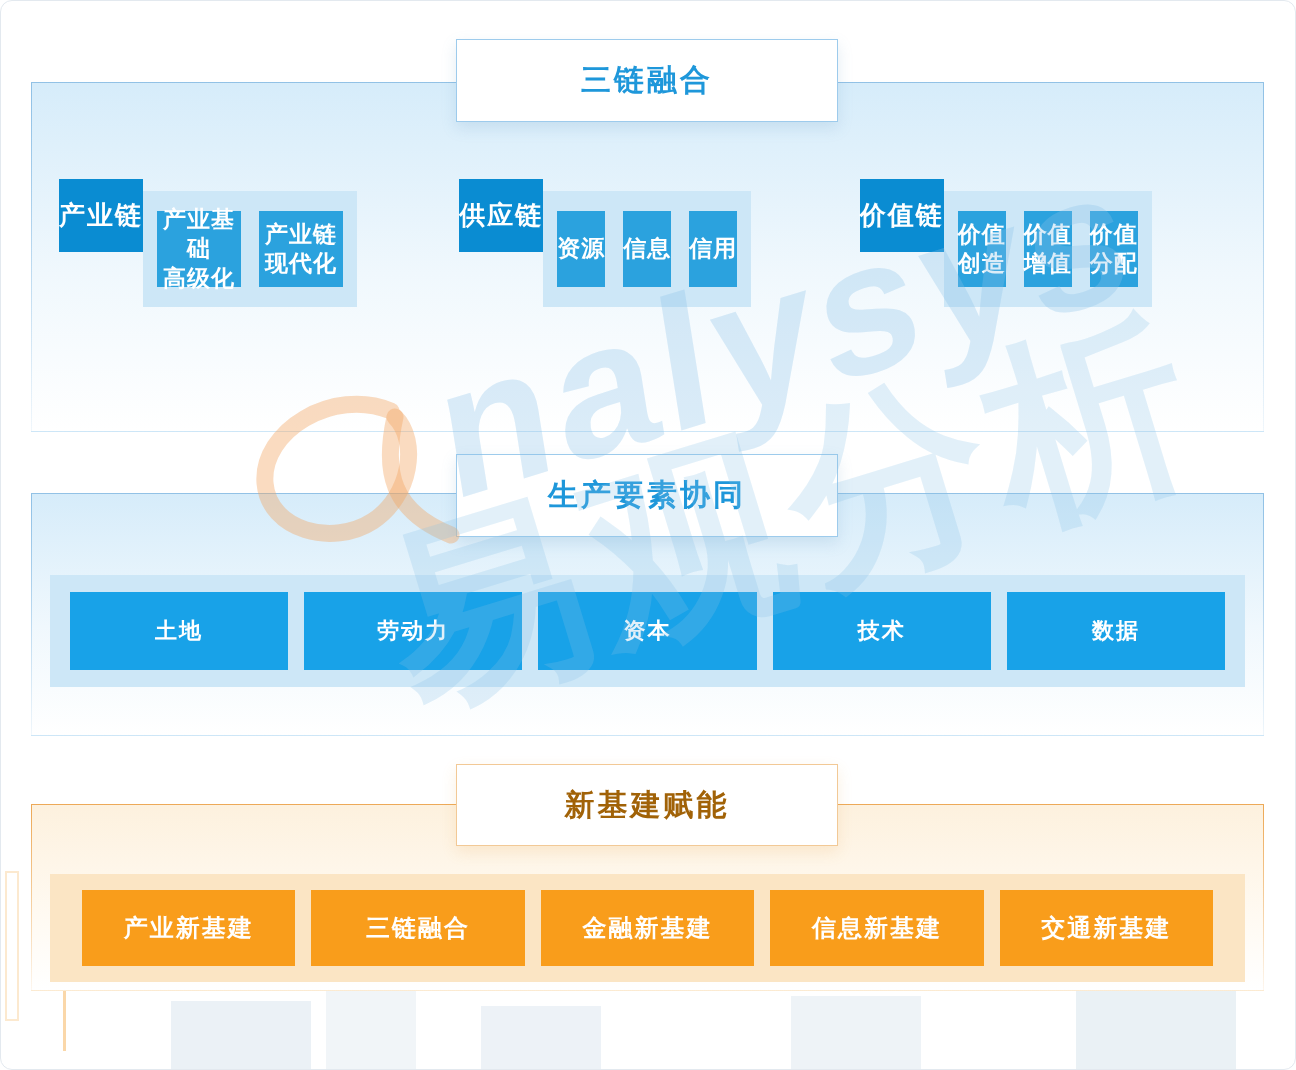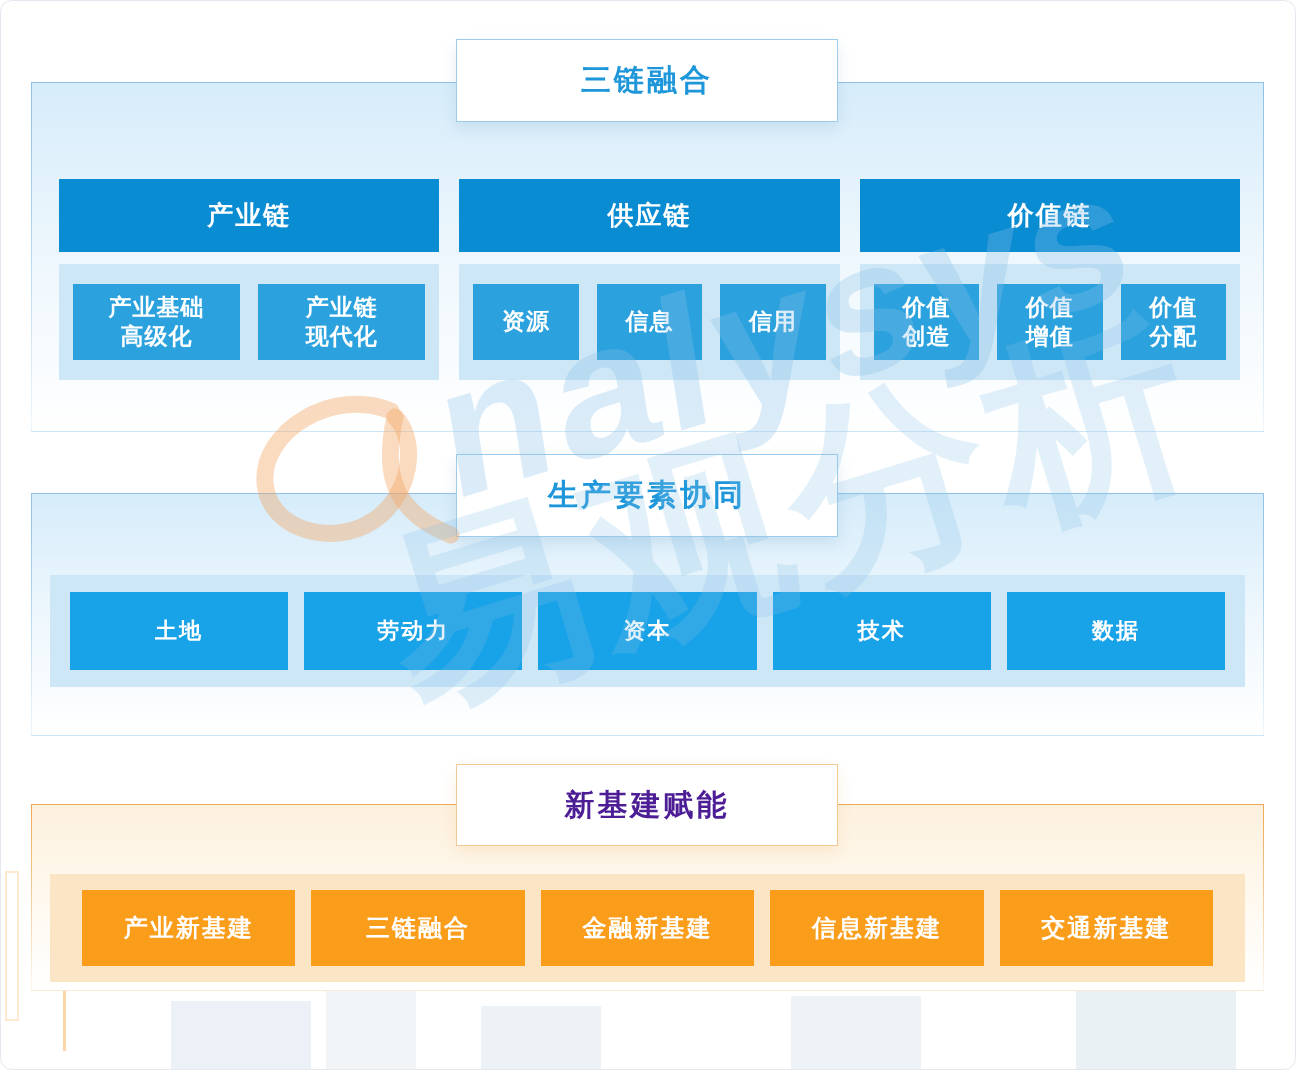--- a/index.html
+++ b/index.html
@@ -14,28 +14,28 @@
              background:linear-gradient(180deg,#fdf1de 0%,#fffaf2 60%,#ffffff 100%);}
   #sect-three-chains{left:30px;top:81px;width:1233px;height:350px;}
   #sect-production-factors{left:30px;top:492px;width:1233px;height:243px;}
   #sect-new-infra{left:30px;top:803px;width:1233px;height:187px;}
 
   
   .title-box{position:absolute;width:382px;height:83px;background:#ffffff;z-index:3;
              display:flex;align-items:center;justify-content:center;
              font-size:30px;font-weight:bold;letter-spacing:3px;box-sizing:border-box;}
   .title-blue{border:1px solid #9dcbec;color:#1e97da;box-shadow:0 6px 14px rgba(100,150,190,.18);}
-  .title-orange{border:1px solid #f2c996;color:#4c1d95;box-shadow:0 6px 14px rgba(230,160,70,.16);}
+  .title-orange{border:1px solid #f2c996;color:#a16207;box-shadow:0 6px 14px rgba(230,160,70,.16);}
   #title-1{left:455px;top:38px;}
   #title-2{left:455px;top:453px;}
   #title-3{left:455px;top:763px;height:82px;}
 
   
   .cols-row{position:absolute;left:27px;right:23px;top:96px;display:flex;gap:20px;}
-  .col{flex:1;display:flex;flex-direction:column;}
+  .col{flex:1;display:flex;flex-direction:row;}
   .col-header{height:73px;background:#0a8cd2;color:#ffffff;font-size:26px;font-weight:bold;
               letter-spacing:2px;display:flex;align-items:center;justify-content:center;}
   .col-panel{margin-top:12px;height:116px;background:#cde7f7;box-sizing:border-box;
              padding:20px 14px;display:flex;gap:18px;}
   .sub-box{flex:1;background:#2ba2de;color:#ffffff;font-size:23px;font-weight:bold;
            letter-spacing:1px;display:flex;align-items:center;justify-content:center;
            text-align:center;white-space:pre-line;line-height:1.28;}
 
   
   .row-panel{position:absolute;left:18px;right:18px;box-sizing:border-box;display:flex;}

